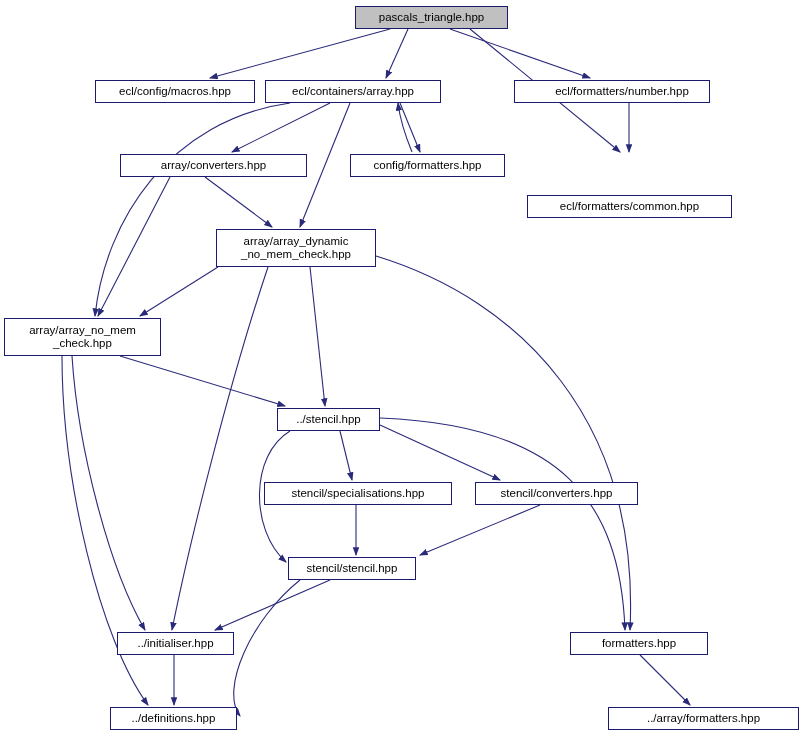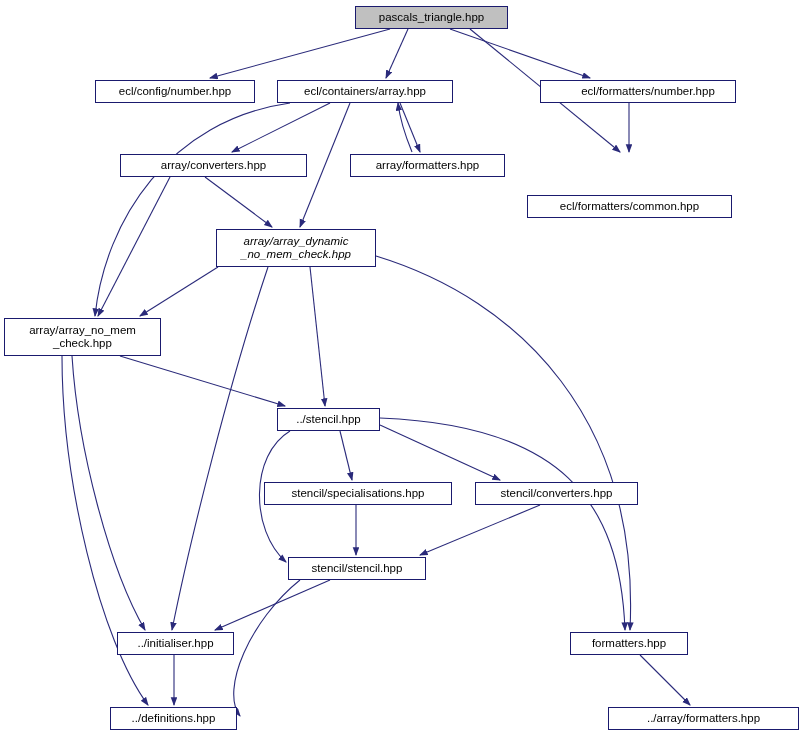--- a/index.html
+++ b/index.html
@@ -80,33 +80,33 @@
         <path d="M 540 505 L 420 555"></path>
         <path d="M 330 580 L 215 630"></path>
         <path d="M 300 580 C 250 620 220 690 240 716"></path>
         <path d="M 174 655 L 174 705"></path>
         <path d="M 640 655 L 690 705"></path>
       </g>
   </svg>
 
   <div id="node-layer">
       <div class="node root" style="left: 355px; top: 6px; width: 153px; height: 23px;">pascals_triangle.hpp</div>
-      <div class="node" style="left: 95px; top: 80px; width: 160px; height: 23px;">ecl/config/number.hpp</div>
-      <div class="node" style="left: 277px; top: 80px; width: 176px; height: 23px;">ecl/containers/array.hpp</div>
-      <div class="node" style="left: 540px; top: 80px; width: 196px; height: 23px; padding-left: 20px;">ecl/formatters/number.hpp</div>
+      <div class="node" style="left: 95px; top: 80px; width: 160px; height: 23px;">ecl/config/macros.hpp</div>
+      <div class="node" style="left: 265px; top: 80px; width: 176px; height: 23px;">ecl/containers/array.hpp</div>
+      <div class="node" style="left: 514px; top: 80px; width: 196px; height: 23px; padding-left: 20px;">ecl/formatters/number.hpp</div>
       <div class="node" style="left: 120px; top: 154px; width: 187px; height: 23px;">array/converters.hpp</div>
-      <div class="node" style="left: 350px; top: 154px; width: 155px; height: 23px;">array/formatters.hpp</div>
+      <div class="node" style="left: 350px; top: 154px; width: 155px; height: 23px;">config/formatters.hpp</div>
       <div class="node" style="left: 527px; top: 154px; width: 205px; height: 23px; margin-top: 41px;">ecl/formatters/common.hpp</div>
-      <div class="node" style="left: 216px; top: 229px; width: 160px; height: 38px; font-style: italic;">array/array_dynamic
+      <div class="node" style="left: 216px; top: 229px; width: 160px; height: 38px;">array/array_dynamic
 _no_mem_check.hpp</div>
       <div class="node" style="left: 4px; top: 318px; width: 157px; height: 38px;">array/array_no_mem
 _check.hpp</div>
       <div class="node" style="left: 277px; top: 408px; width: 103px; height: 23px;">../stencil.hpp</div>
       <div class="node" style="left: 264px; top: 482px; width: 188px; height: 23px;">stencil/specialisations.hpp</div>
       <div class="node" style="left: 475px; top: 482px; width: 163px; height: 23px; text-align: center;">stencil/converters.hpp</div>
-      <div class="node" style="left: 288px; top: 557px; width: 138px; height: 23px;">stencil/stencil.hpp</div>
+      <div class="node" style="left: 288px; top: 557px; width: 128px; height: 23px;">stencil/stencil.hpp</div>
       <div class="node" style="left: 117px; top: 632px; width: 117px; height: 23px;">../initialiser.hpp</div>
-      <div class="node" style="left: 570px; top: 632px; width: 118px; height: 23px;">formatters.hpp</div>
+      <div class="node" style="left: 570px; top: 632px; width: 138px; height: 23px;">formatters.hpp</div>
       <div class="node" style="left: 110px; top: 707px; width: 127px; height: 23px;">../definitions.hpp</div>
       <div class="node" style="left: 608px; top: 707px; width: 191px; height: 23px;">../array/formatters.hpp</div>
     </div>
 
 </div>
 
 </body></html>

